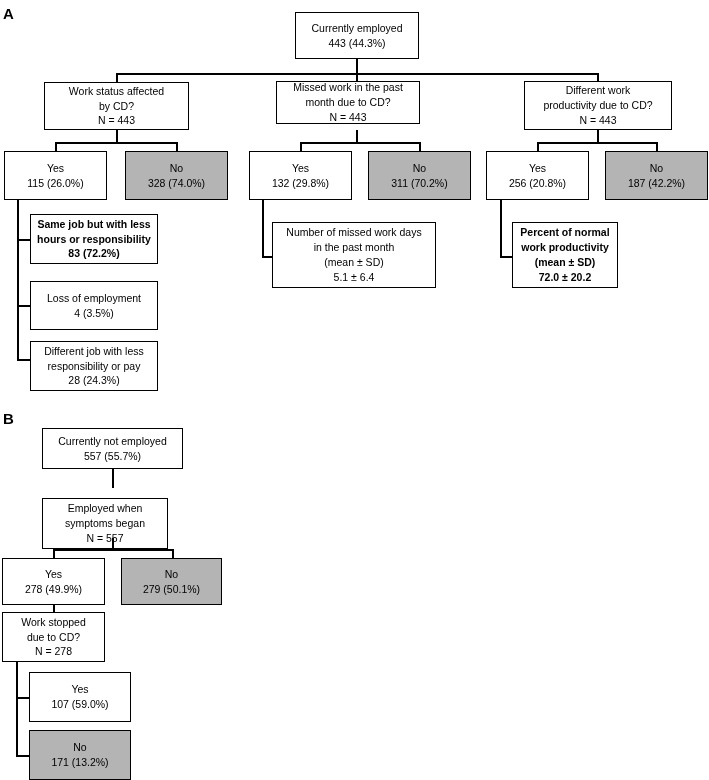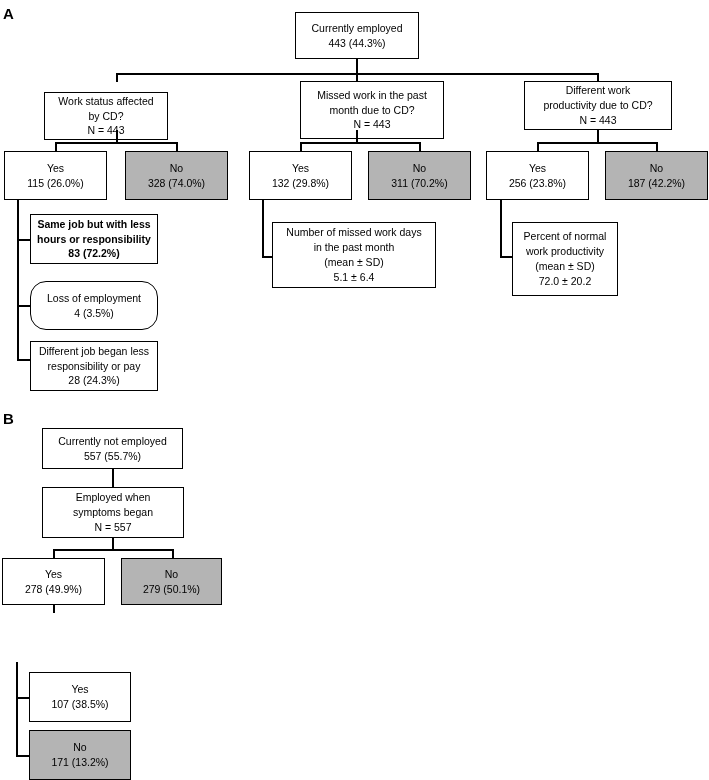--- a/index.html
+++ b/index.html
@@ -62,21 +62,21 @@
     <span class="ln">Currently employed</span>
     <span class="ln">443 (44.3%)</span>
   </div>
 
   <div class="conn v" style="left:356px; top:59px; height:14px;"></div>
   <div class="conn h" style="left:116px; top:73px; width:482px;"></div>
   <div class="conn v" style="left:116px; top:73px; height:9px;"></div>
   <div class="conn v" style="left:356px; top:73px; height:8px;"></div>
   <div class="conn v" style="left:597px; top:73px; height:8px;"></div>
 
-  <div class="node" style="left:44px; top:92px; width:124px; height:48px;">
+  <div class="node" style="left:44px; top:82px; width:145px; height:48px;">
     <span class="ln">Work status affected</span>
     <span class="ln">by CD?</span>
     <span class="ln">N = 443</span>
   </div>
   <div class="conn v" style="left:116px; top:130px; height:13px;"></div>
   <div class="conn h" style="left:55px; top:142px; width:122px;"></div>
   <div class="conn v" style="left:55px; top:142px; height:10px;"></div>
   <div class="conn v" style="left:176px; top:142px; height:10px;"></div>
 
   <div class="node" style="left:4px; top:151px; width:103px; height:49px;">
@@ -91,31 +91,31 @@
   <div class="conn v" style="left:17px; top:200px; height:160px;"></div>
   <div class="conn h" style="left:17px; top:239px; width:14px;"></div>
   <div class="conn h" style="left:17px; top:305px; width:14px;"></div>
   <div class="conn h" style="left:17px; top:359px; width:14px;"></div>
 
   <div class="node" style="left:30px; top:214px; width:128px; height:50px;font-weight:bold;">
     <span class="ln">Same job but with less</span>
     <span class="ln">hours or responsibility</span>
     <span class="ln">83 (72.2%)</span>
   </div>
-  <div class="node" style="left:30px; top:281px; width:128px; height:49px;border-radius:16px;">
+  <div class="node" style="left:30px; top:281px; width:128px; height:49px;">
     <span class="ln">Loss of employment</span>
     <span class="ln">4 (3.5%)</span>
   </div>
   <div class="node" style="left:30px; top:341px; width:128px; height:50px;">
-    <span class="ln">Different job began less</span>
+    <span class="ln">Different job with less</span>
     <span class="ln">responsibility or pay</span>
     <span class="ln">28 (24.3%)</span>
   </div>
 
-  <div class="node" style="left:300px; top:81px; width:144px; height:58px;">
+  <div class="node" style="left:276px; top:81px; width:144px; height:43px;">
     <span class="ln">Missed work in the past</span>
     <span class="ln">month due to CD?</span>
     <span class="ln">N = 443</span>
   </div>
   <div class="conn v" style="left:356px; top:130px; height:13px;"></div>
   <div class="conn h" style="left:300px; top:142px; width:120px;"></div>
   <div class="conn v" style="left:300px; top:142px; height:10px;"></div>
   <div class="conn v" style="left:419px; top:142px; height:10px;"></div>
 
   <div class="node" style="left:249px; top:151px; width:103px; height:49px;">
@@ -142,73 +142,78 @@
     <span class="ln">productivity due to CD?</span>
     <span class="ln">N = 443</span>
   </div>
   <div class="conn v" style="left:597px; top:130px; height:13px;"></div>
   <div class="conn h" style="left:537px; top:142px; width:120px;"></div>
   <div class="conn v" style="left:537px; top:142px; height:10px;"></div>
   <div class="conn v" style="left:656px; top:142px; height:10px;"></div>
 
   <div class="node" style="left:486px; top:151px; width:103px; height:49px;">
     <span class="ln">Yes</span>
-    <span class="ln">256 (23.8%)</span>
+    <span class="ln">256 (20.8%)</span>
   </div>
   <div class="node shaded" style="left:605px; top:151px; width:103px; height:49px;">
     <span class="ln">No</span>
     <span class="ln">187 (42.2%)</span>
   </div>
 
   <div class="conn v" style="left:500px; top:200px; height:57px;"></div>
   <div class="conn h" style="left:500px; top:256px; width:14px;"></div>
 
-  <div class="node" style="left:512px; top:222px; width:106px; height:74px;">
+  <div class="node" style="left:512px; top:222px; width:106px; height:66px;font-weight:bold;">
     <span class="ln">Percent of normal</span>
     <span class="ln">work productivity</span>
     <span class="ln">(mean ± SD)</span>
     <span class="ln">72.0 ± 20.2</span>
   </div>
 
   <div class="panel-label" style="left:3px; top:411px;">B</div>
 
   <div class="node" style="left:42px; top:428px; width:141px; height:41px;">
     <span class="ln">Currently not employed</span>
     <span class="ln">557 (55.7%)</span>
   </div>
   <div class="conn v" style="left:112px; top:469px; height:19px;"></div>
 
-  <div class="node" style="left:42px; top:487px; width:142px; height:51px;">
+  <div class="node" style="left:42px; top:498px; width:126px; height:51px;">
     <span class="ln">Employed when</span>
     <span class="ln">symptoms began</span>
     <span class="ln">N = 557</span>
   </div>
   <div class="conn v" style="left:112px; top:538px; height:12px;"></div>
   <div class="conn h" style="left:53px; top:549px; width:120px;"></div>
   <div class="conn v" style="left:53px; top:549px; height:10px;"></div>
   <div class="conn v" style="left:172px; top:549px; height:10px;"></div>
 
   <div class="node" style="left:2px; top:558px; width:103px; height:47px;">
     <span class="ln">Yes</span>
     <span class="ln">278 (49.9%)</span>
   </div>
   <div class="node shaded" style="left:121px; top:558px; width:101px; height:47px;">
     <span class="ln">No</span>
     <span class="ln">279 (50.1%)</span>
   </div>
 
   <div class="conn v" style="left:53px; top:605px; height:8px;"></div>
 
+  <div class="node" style="left:2px; top:612px; width:103px; height:50px;">
+    <span class="ln">Work stopped</span>
+    <span class="ln">due to CD?</span>
+    <span class="ln">N = 278</span>
+  </div>
 
   <div class="conn v" style="left:16px; top:662px; height:95px;"></div>
   <div class="conn h" style="left:16px; top:697px; width:14px;"></div>
   <div class="conn h" style="left:16px; top:755px; width:14px;"></div>
 
   <div class="node" style="left:29px; top:672px; width:102px; height:50px;">
     <span class="ln">Yes</span>
-    <span class="ln">107 (38.5%)</span>
+    <span class="ln">107 (59.0%)</span>
   </div>
   <div class="node shaded" style="left:29px; top:730px; width:102px; height:50px;">
     <span class="ln">No</span>
     <span class="ln">171 (13.2%)</span>
   </div>
 
 </div>
 
 </body></html>

